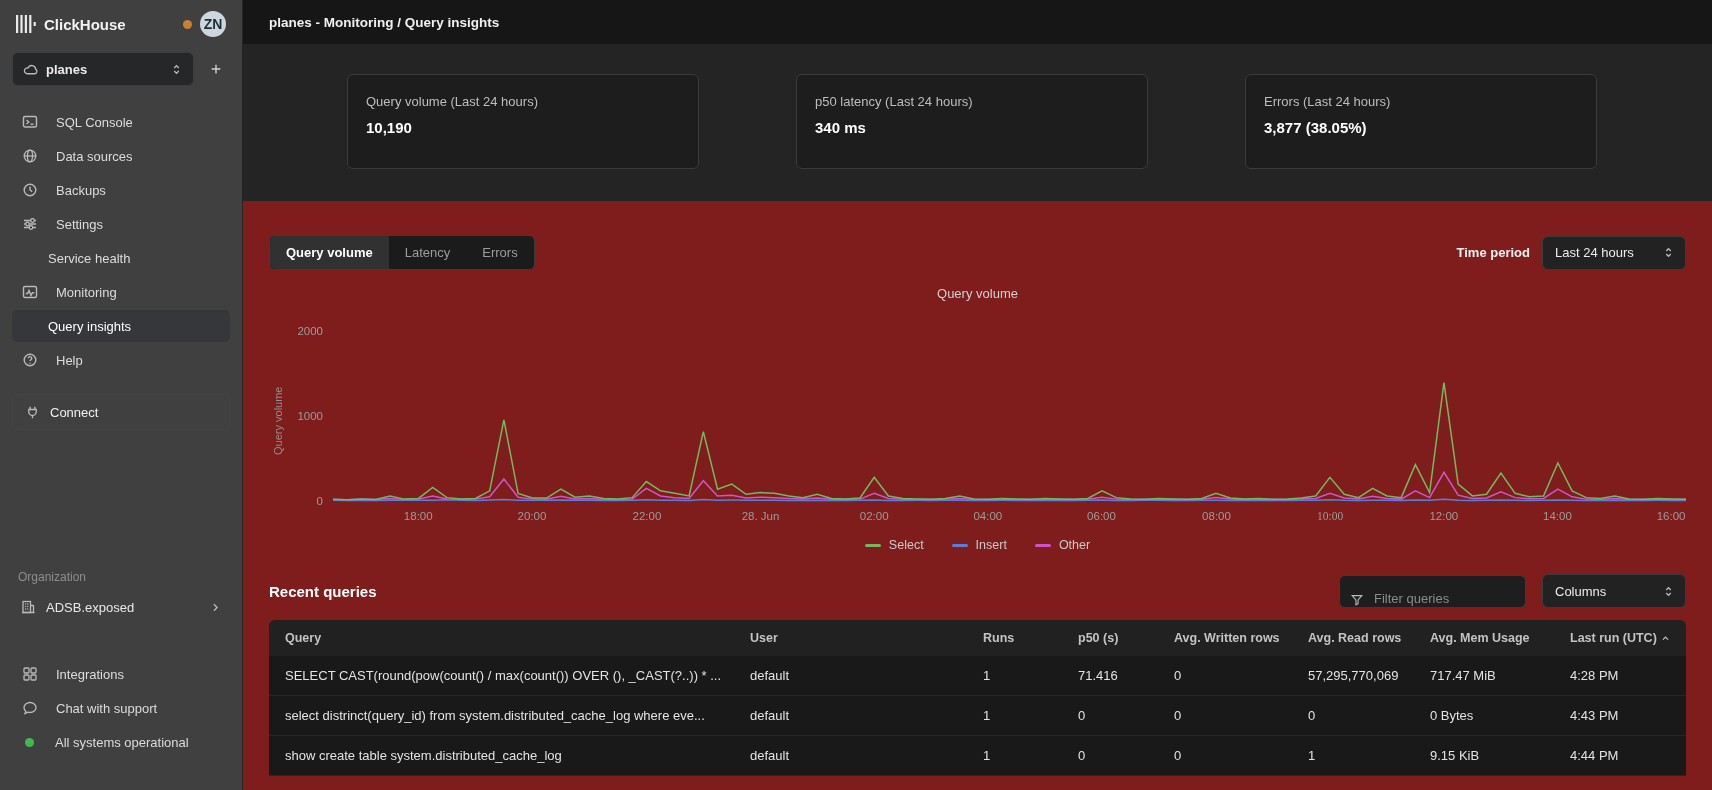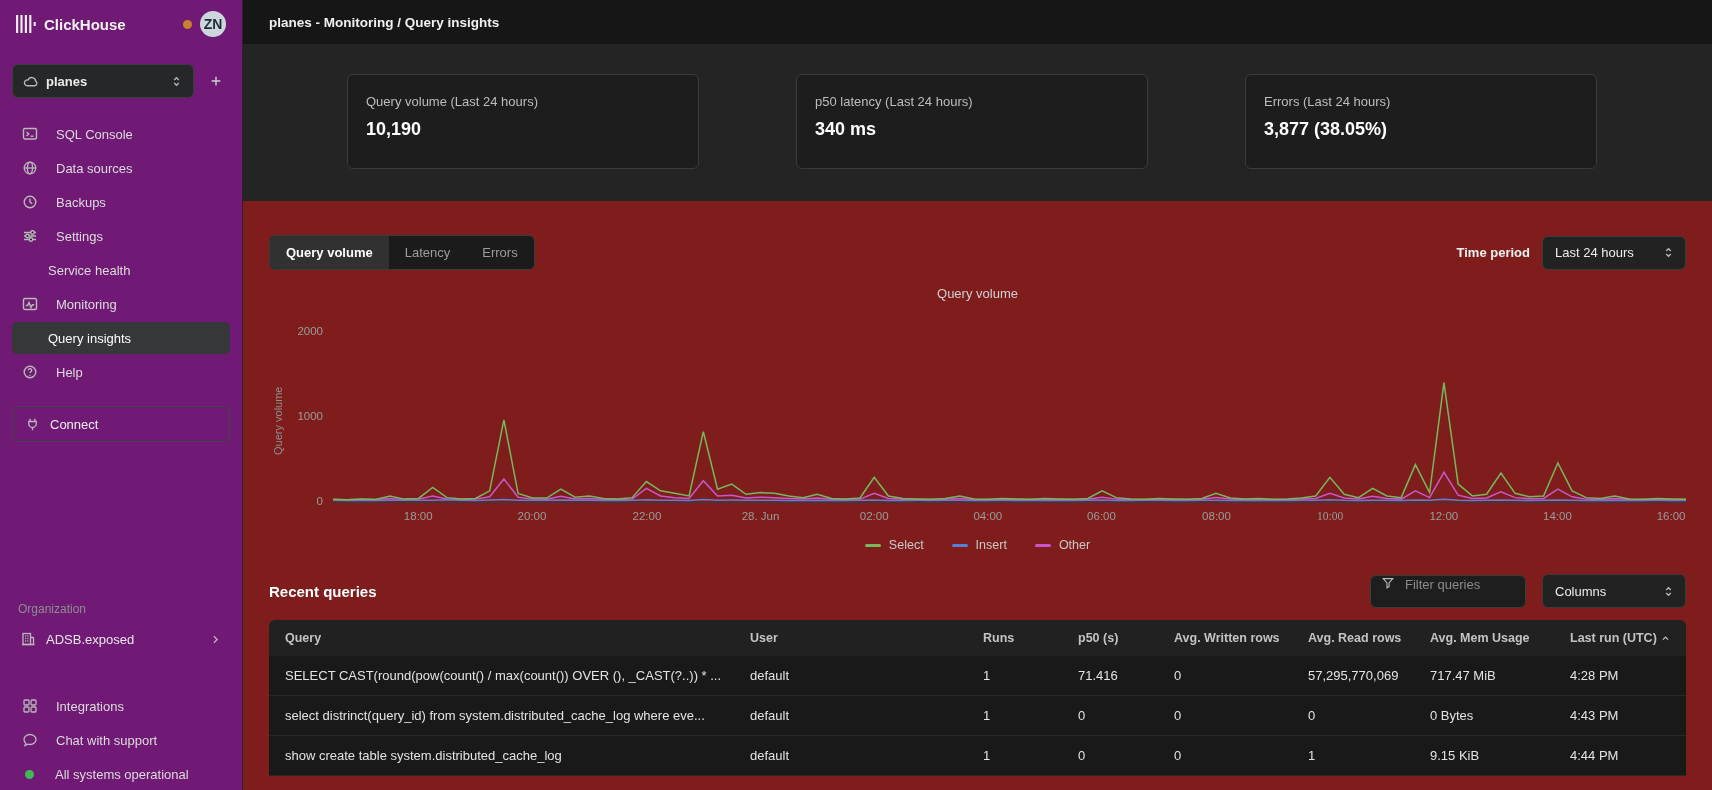--- a/index.html
+++ b/index.html
@@ -9,31 +9,31 @@
     background:#151515; color:#e6e6e6;
     font-family:"Liberation Sans","DejaVu Sans",sans-serif; font-size:13px;
     display:flex;
   }
   svg { display:block; }
   .icon { color:#b9b9b9; flex:0 0 auto; }
 
   
   .sidebar {
     width:243px; min-width:243px; height:100%;
-    background:#701a75; border-right:1px solid #262626;
-    display:flex; flex-direction:column; padding:0 12px 0 12px;
+    background:#404040; border-right:1px solid #262626;
+    display:flex; flex-direction:column; padding:0 12px 32px 12px;
   }
   .sb-header { display:flex; align-items:center; height:48px; gap:8px; padding:0 4px; }
   .sb-logo { display:flex; align-items:center; gap:8px; }
   .sb-title { font-size:15px; font-weight:700; color:#f2f2f2; }
   .sb-header .spacer { flex:1; }
   .notif-dot { width:9px; height:9px; border-radius:50%; }
   .avatar { width:26px; height:26px; border-radius:50%; background:#cdd6dd; color:#1d2c37;
     display:flex; align-items:center; justify-content:center; font-size:14px; font-weight:700; }
-  .service-row { display:flex; align-items:center; gap:8px; margin-top:16px; }
+  .service-row { display:flex; align-items:center; gap:8px; margin-top:4px; }
   .service-select {
     flex:1; height:34px; background:#262729; border:1px solid #3b3c3e; border-radius:6px;
     display:flex; align-items:center; gap:8px; padding:0 10px; cursor:pointer;
   }
   .service-select .lbl { flex:1; color:#ececec; font-weight:600; }
   .plus-btn { width:28px; height:28px; display:flex; align-items:center; justify-content:center;
     border-radius:6px; color:#cfcfcf; cursor:pointer; }
   .nav { margin-top:20px; display:flex; flex-direction:column; gap:2px; }
   .nav-item { display:flex; align-items:center; gap:18px; height:32px; padding:0 10px;
     border-radius:5px; color:#dcdcdc; cursor:pointer; }
@@ -50,21 +50,21 @@
   .green-dot { width:9px; height:9px; border-radius:50%; margin:0 3px; }
 
   
   .main { flex:1; display:flex; flex-direction:column; min-width:0; }
   .topbar { height:44px; min-height:44px; display:flex; align-items:center; padding:0 26px;
     background:#161616; font-weight:600; font-size:13.5px; color:#f0f0f0; }
   .stats-band { background:#242424; padding:30px 30px 32px 104px; display:flex; gap:97px; }
   .stat-card { width:352px; height:95px; background:#1d1d1d; border:1px solid #3b3b3b;
     border-radius:6px; padding:19px 18px; }
   .stat-label { color:#bdbdbd; font-size:13px; }
-  .stat-value { color:#ffffff; font-size:18px; font-weight:700; margin-top:10px; }
+  .stat-value { color:#ffffff; font-size:15px; font-weight:700; margin-top:10px; }
 
   .content { flex:1; padding:0 26px; background:#7f1d1d; min-width:0; }
 
   .tabs-row { margin-top:34px; display:flex; align-items:center; }
   .tab-group { display:flex; border:1px solid #3b3b3b; border-radius:6px; overflow:hidden; background:#1b1b1b; }
   .tab { padding:9px 16px; color:#9c9c9c; cursor:pointer; }
   .tab.active { background:#313131; color:#ffffff; font-weight:600; }
   .tabs-row .spacer { flex:1; }
   .tp-label { font-weight:700; color:#f0f0f0; margin-right:12px; }
   .select-box { width:144px; height:34px; background:#222222; border:1px solid #3b3b3b; border-radius:6px;
@@ -86,22 +86,22 @@
   .xticks { position:relative; height:22px; font-size:11.5px; color:#9b9b9b; margin-top:6px; }
   .x-tick { position:absolute; transform:translateX(-50%); white-space:nowrap; }
   .legend { display:flex; justify-content:center; gap:28px; margin-top:6px; align-items:center; }
   .legend-item { display:flex; align-items:center; gap:8px; color:#c9c9c9; font-size:12.5px; }
   .swatch { width:16px; height:3px; border-radius:2px; }
 
   
   .recent-header { margin-top:22px; display:flex; align-items:center; }
   .recent-title { font-size:15px; font-weight:700; color:#ffffff; }
   .recent-header .spacer { flex:1; }
-  .filter-box { width:156px; height:33px; background:#1e1e1e; border:1px solid #3b3b3b; border-radius:6px;
-    display:flex; align-items:flex-start; gap:8px; padding:0 10px; margin-right:16px; }
+  .filter-box { width:187px; height:33px; background:#1e1e1e; border:1px solid #3b3b3b; border-radius:6px;
+    display:flex; align-items:flex-end; gap:8px; padding:0 10px; margin-right:16px; }
   .filter-box input { background:transparent; border:none; outline:none; color:#d8d8d8; width:100%;
     font-family:inherit; font-size:13px; }
   .filter-box input::placeholder { color:#8b8b8b; }
 
   table.queries { margin-top:12px; width:100%; border-collapse:collapse; table-layout:fixed; }
   .queries th { background:#212121; text-align:left; padding:11px 12px; color:#c3c3c3;
     font-size:12.5px; font-weight:700; white-space:nowrap; overflow:hidden; }
   .queries th:first-child { padding-left:16px; border-top-left-radius:6px; }
   .queries th:last-child { border-top-right-radius:6px; }
   .queries td { background:#191919; padding:12px; border-bottom:1px solid #272727;

